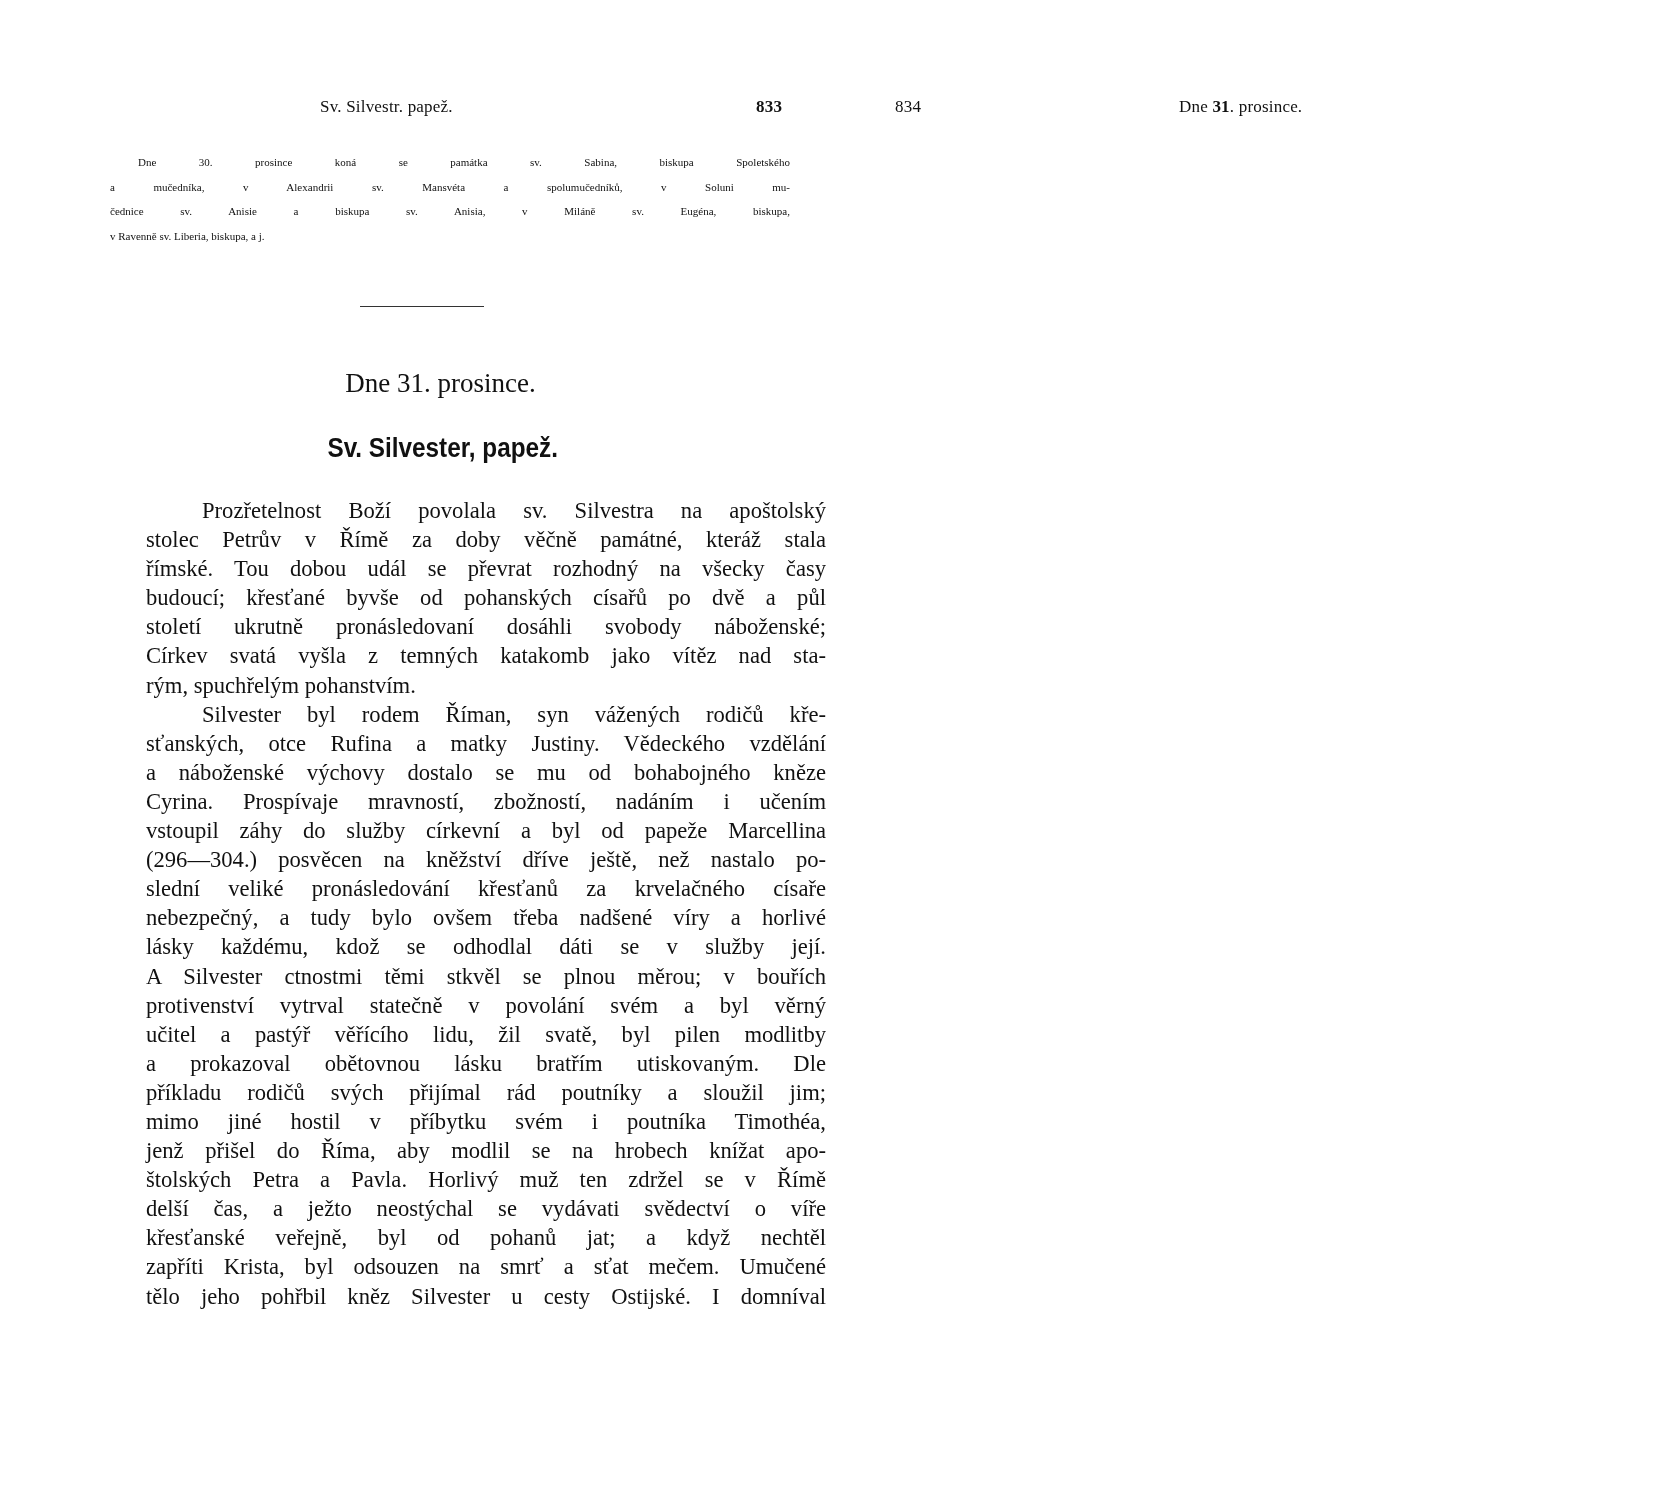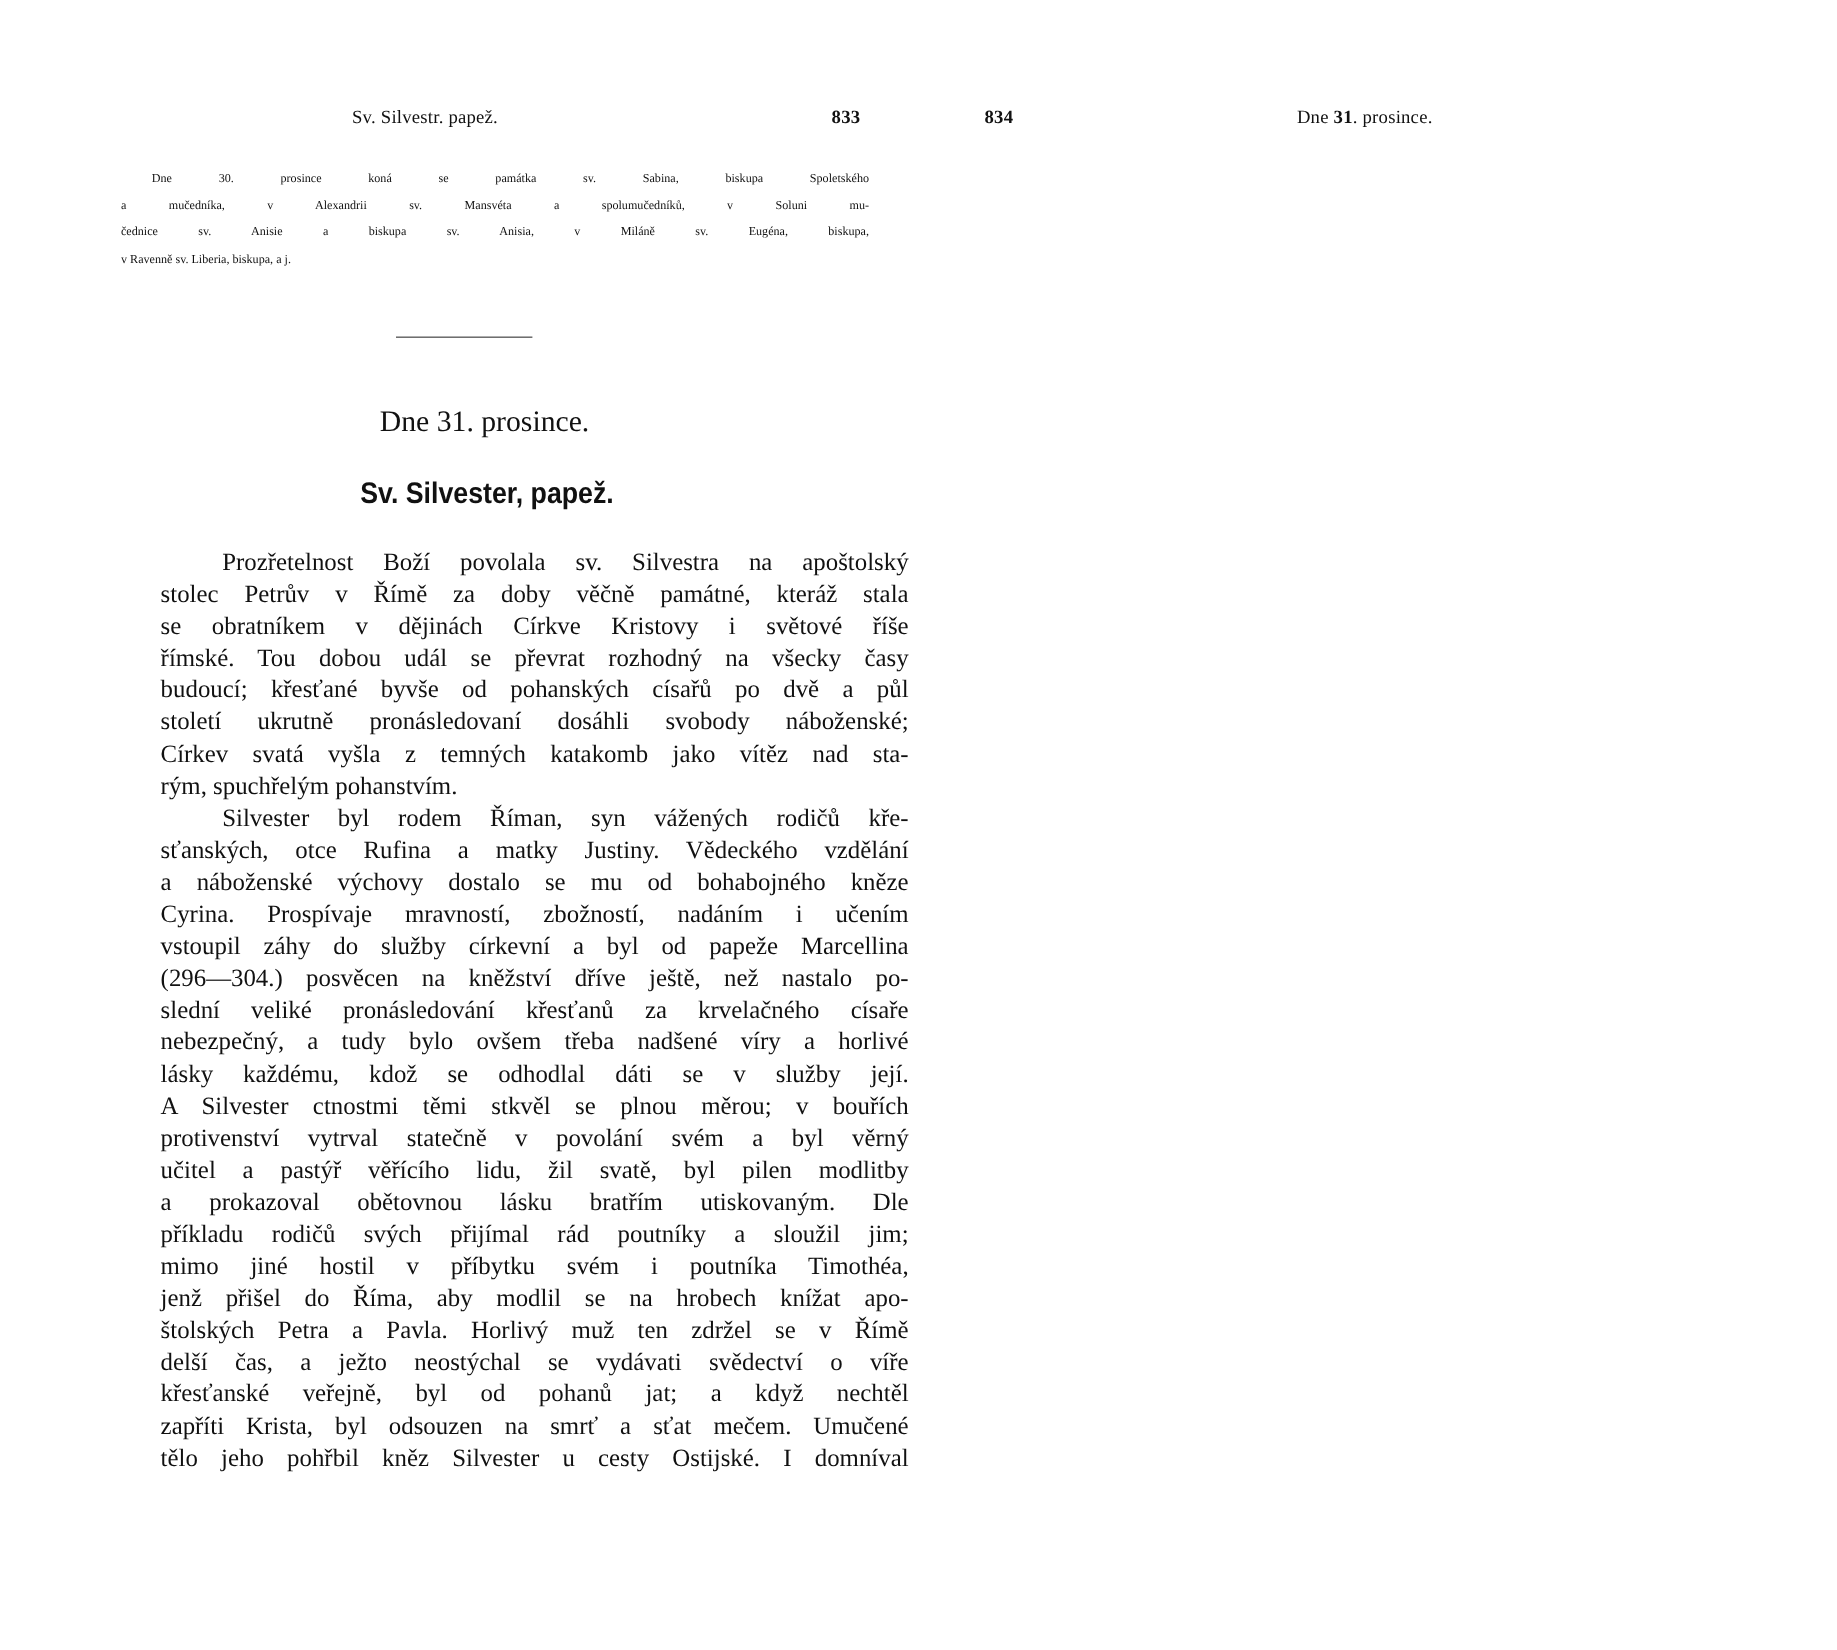--- a/index.html
+++ b/index.html
@@ -5,21 +5,21 @@
   html, body { margin: 0; padding: 0; background: #ffffff; }
   body { width: 1670px; height: 1500px; position: relative; overflow: hidden;
          font-family: "Liberation Serif", "DejaVu Serif", serif; color: #111; }
   .page { position: absolute; top: 0; height: 1132px; }
   .page-left { left: 0; width: 835px; }
   .page-right { left: 835px; width: 835px; }
 
   .running-head { position: absolute; top: 97px; font-size: 17px; letter-spacing: 0.2px; }
   .left-head-title { left: 320px; }
   .left-head-num { left: 756px; font-weight: bold; }
-  .right-head-num { left: 60px; font-weight: bold; }
+  .right-head-num { left: 60px; font-weight: normal; }
   .right-head-title { left: 344px; }
   .right-head-title b { font-weight: bold; }
 
   .intro { position: absolute; left: 110px; top: 150px; width: 680px;
            font-size: 11px; line-height: 24.6px; text-align: justify; }
   .intro .line { display: block; text-align: justify; text-align-last: justify; height: 24.6px; white-space: nowrap; }
   .intro .line.last { text-align-last: left; }
 
   .divider { position: absolute; left: 360px; top: 306px; width: 124px; height: 0;
              border-top: 1.5px solid #333; }
@@ -53,21 +53,20 @@
   </div>
 
   <div class="divider"></div>
 
   <div class="date-heading">Dne 31. prosince.</div>
   <div class="saint-heading">Sv. Silvester, papež.</div>
 
   <div class="body-text left-body" id="left-body">
       <span class="line indent">Prozřetelnost Boží povolala sv. Silvestra na apoštolský</span>
       <span class="line">stolec Petrův v Římě za doby věčně památné, kteráž stala</span>
-      <span class="line">se obratníkem v dějinách Církve Kristovy i světové říše</span>
       <span class="line">římské. Tou dobou udál se převrat rozhodný na všecky časy</span>
       <span class="line">budoucí; křesťané byvše od pohanských císařů po dvě a půl</span>
       <span class="line">století ukrutně pronásledovaní dosáhli svobody náboženské;</span>
       <span class="line">Církev svatá vyšla z temných katakomb jako vítěz nad sta-</span>
       <span class="line last">rým, spuchřelým pohanstvím.</span>
       <span class="line indent">Silvester byl rodem Říman, syn vážených rodičů kře-</span>
       <span class="line">sťanských, otce Rufina a matky Justiny. Vědeckého vzdělání</span>
       <span class="line">a náboženské výchovy dostalo se mu od bohabojného kněze</span>
       <span class="line">Cyrina. Prospívaje mravností, zbožností, nadáním i učením</span>
       <span class="line">vstoupil záhy do služby církevní a byl od papeže Marcellina</span>

